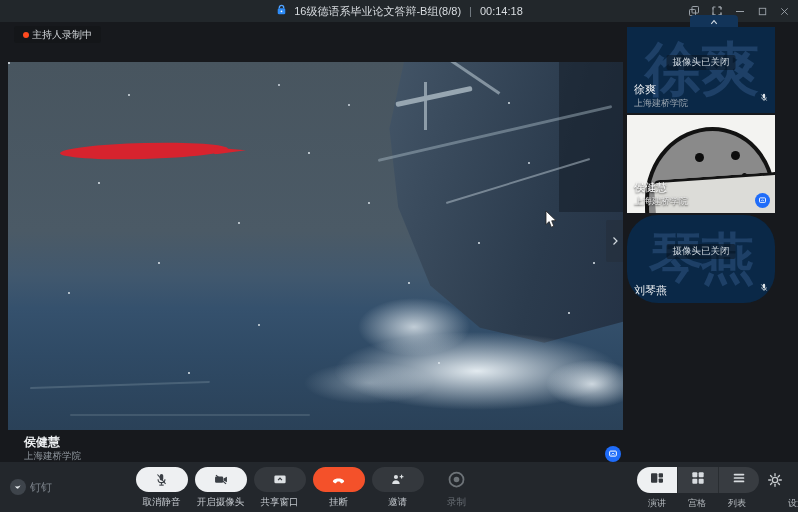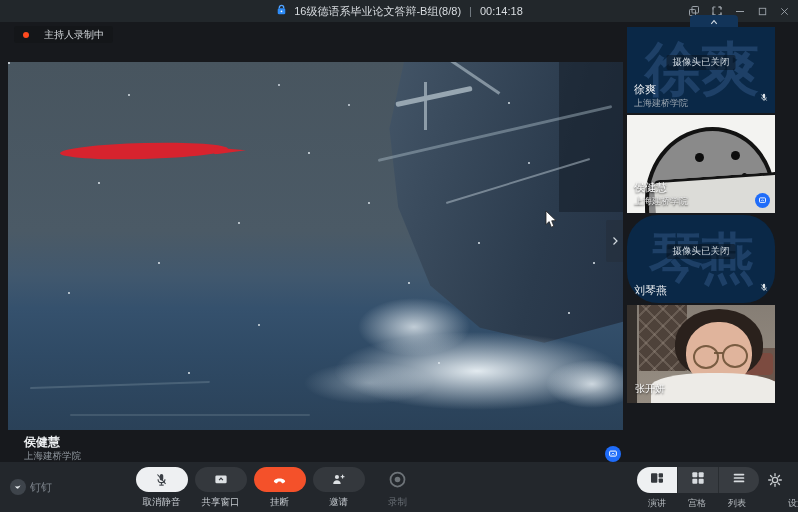--- a/index.html
+++ b/index.html
@@ -12,21 +12,21 @@
             display:flex;align-items:center;justify-content:center;gap:6px;
             color:#d9dde1;font-size:11px;}
   .titlebar .timer{color:#d9dde1;}
   .titlebar .divider{color:#7d848b;margin:0 2px;}
   .win-controls{position:absolute;right:8px;top:0;height:22px;display:flex;align-items:center;
                 gap:11px;color:#9aa1a8;}
   .win-controls svg{display:block;}
 
   
   .rec-badge{position:absolute;left:14px;top:26px;height:17px;display:flex;align-items:center;
-             gap:15px;background:#141619;border-radius:3px;padding:0 9px;font-size:10px;color:#d3d7db;}
+             gap:3px;background:#141619;border-radius:3px;padding:0 9px;font-size:10px;color:#d3d7db;}
   .rec-dot{width:6px;height:6px;border-radius:50%;background:#ff4a1f;}
 
   
   .scene{position:absolute;left:8px;top:62px;width:615px;height:368px;overflow:hidden;
          background:linear-gradient(180deg,#48555f 0%,#4b5a66 46%,#41586e 58%,#35516d 67%,
                                     #2f4a65 80%,#2a4158 100%);}
   .ship{position:absolute;right:0;top:0;width:292px;height:302px;
         background:linear-gradient(105deg,#4a5c6e 0%,#3a4b5d 35%,#2b3b4d 70%,#243245 100%);
         clip-path:polygon(25% 0,100% 0,100% 86%,73% 93%,51% 88%,34% 74%,23% 48%,20% 22%);}
   .ship-stern{position:absolute;right:0;top:0;width:64px;height:150px;background:rgba(18,26,36,.5);}
@@ -298,33 +298,20 @@
     <span class="mic-off-badge">
       <svg width="10" height="13" viewBox="0 0 24 24">
           <rect x="9.2" y="3" width="5.6" height="10.5" rx="2.8" fill="currentColor"></rect>
           <path d="M6.5 11.5a5.5 5.5 0 0 0 11 0" fill="none" stroke="currentColor" stroke-width="1.8"></path>
           <line x1="12" y1="17.5" x2="12" y2="20.5" stroke="currentColor" stroke-width="1.8"></line>
           <line x1="5.5" y1="4.5" x2="18.5" y2="19.5" stroke="currentColor" stroke-width="1.8"></line>
         </svg>
     </span>
   </div>
 
-  <div class="tile t4">
-    <div class="wall-strip"></div>
-    <div class="door"></div>
-    <div class="bed"></div>
-    <div class="pillow"></div>
-    <div class="hair"></div>
-    <div class="face"></div>
-    <div class="glass g1"></div>
-    <div class="glass g2"></div>
-    <div class="bridge"></div>
-    <div class="shirt"></div>
-    <div class="p-name">张开妍</div>
-  </div>
 
   <div class="toolbar">
     <div class="logo">
       <span class="logo-circle">
         <svg width="10" height="10" viewBox="0 0 24 24">
             <path d="M4 9 q6 4.5 14 -1 q-2 5.5 -6.5 7 l2.5 .5 q-4.5 3.5 -10 -6.5 z" fill="#e8ecef"></path>
           </svg>
       </span>
       <span class="logo-text">钉钉</span>
     </div>
@@ -334,20 +321,30 @@
         <span class="pill light">
           <svg width="15" height="15" viewBox="0 0 24 24">
               <rect x="9.2" y="3" width="5.6" height="10.5" rx="2.8" fill="currentColor"></rect>
               <path d="M6.5 11.5a5.5 5.5 0 0 0 11 0" fill="none" stroke="currentColor" stroke-width="1.8"></path>
               <line x1="12" y1="17.5" x2="12" y2="20.5" stroke="currentColor" stroke-width="1.8"></line>
               <line x1="8.5" y1="21" x2="15.5" y2="21" stroke="currentColor" stroke-width="1.8"></line>
               <line x1="5.5" y1="4" x2="18.5" y2="19" stroke="currentColor" stroke-width="1.8"></line>
             </svg>
         </span>
         <span class="btn-label">取消静音</span>
+      </div>
+      <div class="btn">
+        <span class="pill light">
+          <svg width="16" height="15" viewBox="0 0 24 24">
+              <rect x="2.5" y="7" width="13" height="10" rx="2" fill="currentColor"></rect>
+              <path d="M16 10.5 L21.5 7.5 V16.5 L16 13.5 Z" fill="currentColor"></path>
+              <line x1="4" y1="5" x2="20" y2="19" stroke="currentColor" stroke-width="2"></line>
+            </svg>
+        </span>
+        <span class="btn-label">开启摄像头</span>
       </div>
       <div class="btn">
         <span class="pill dark">
           <svg width="16" height="15" viewBox="0 0 24 24">
               <rect x="3" y="5.5" width="18" height="12.5" rx="2.2" fill="#dde1e4"></rect>
               <path d="M9 13 L12 9.8 L15 13" fill="none" stroke="#34383d" stroke-width="2"></path>
             </svg>
         </span>
         <span class="btn-label">共享窗口</span>
       </div>

